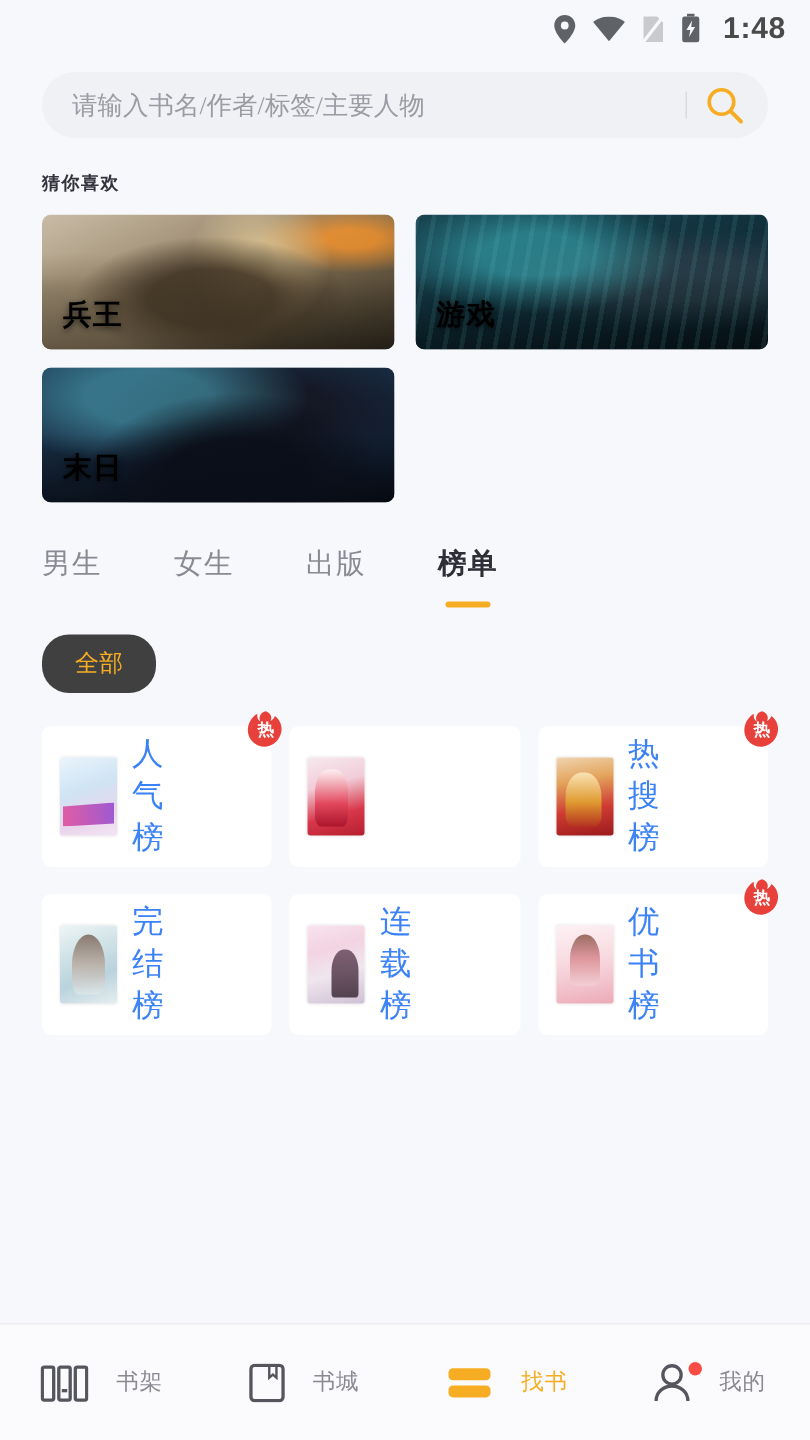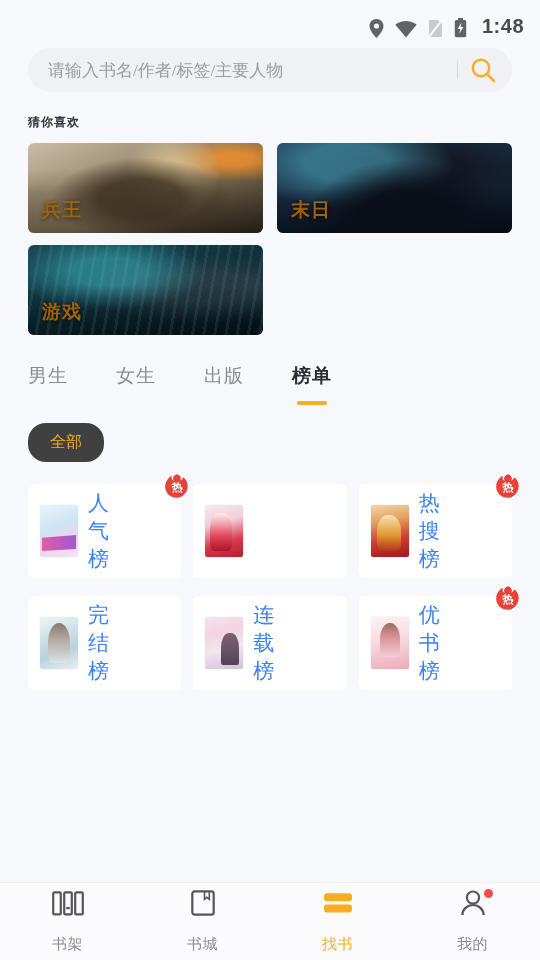--- a/index.html
+++ b/index.html
@@ -8,21 +8,21 @@
     font-family:"Liberation Sans","DejaVu Sans",sans-serif;
     background:#f7f8fc;
     overflow:hidden;
     position:relative;
   }
 
   
   .statusbar{
     height:38px;
     display:flex;
-    align-items:flex-end;
+    align-items:center;
     justify-content:flex-end;
     padding-right:16px;
     gap:11px;
     background:#f7f8fc;
   }
   .sb-icon{ display:flex; align-items:center; }
   .sb-time{
     font-size:20px; font-weight:bold; color:#4a4a4a;
     letter-spacing:.5px; margin-left:4px;
   }
@@ -67,21 +67,21 @@
   .banner{
     height:90px;
     border-radius:6px;
     position:relative;
     overflow:hidden;
   }
   .banner .art{ position:absolute; inset:0; }
   .banner .label{
     position:absolute;
     left:14px; bottom:10px;
-    color:#a16207;
+    color:#000000;
     font-size:19px;
     font-weight:bold;
     letter-spacing:1px;
     text-shadow:0 1px 4px rgba(0,0,0,.6);
   }
 
   
   .art-bingwang{
     background:
       radial-gradient(circle at 62% 34%, rgba(255,228,170,.55) 0 8%, rgba(0,0,0,0) 30%),
@@ -238,21 +238,21 @@
     position:absolute;
     left:0; right:0; bottom:0;
     height:78px;
     background:#fbfbfd;
     border-top:1px solid #ededf2;
     display:flex;
   }
   .nav-item{
     flex:1;
     display:flex;
-    flex-direction:column;
+    flex-direction:row;
     align-items:center;
     justify-content:center;
     gap:19px;
     position:relative;
   }
   .nav-label{ font-size:15px; color:#8a8a93; letter-spacing:.5px; }
   .nav-item.active .nav-label{ color:#f6ad23; }
   .nav-ico{ height:26px; display:flex; align-items:flex-end; position:relative; }
   .nav-dot{
     position:absolute;
@@ -305,26 +305,26 @@
 </div>
 
 <div class="sec-title">猜你喜欢</div>
 
 <div class="banners">
   <div class="banner">
     <div class="art art-bingwang"></div>
     <div class="label">兵王</div>
   </div>
   <div class="banner">
+    <div class="art art-youxi"></div>
+    <div class="label">游戏</div>
+  </div>
+  <div class="banner">
     <div class="art art-mori"></div>
     <div class="label">末日</div>
-  </div>
-  <div class="banner">
-    <div class="art art-youxi"></div>
-    <div class="label">游戏</div>
   </div>
 </div>
 
 <div class="tabs">
   <div class="tab">
     <span>男生</span>
   </div>
   <div class="tab">
     <span>女生</span>
   </div>

